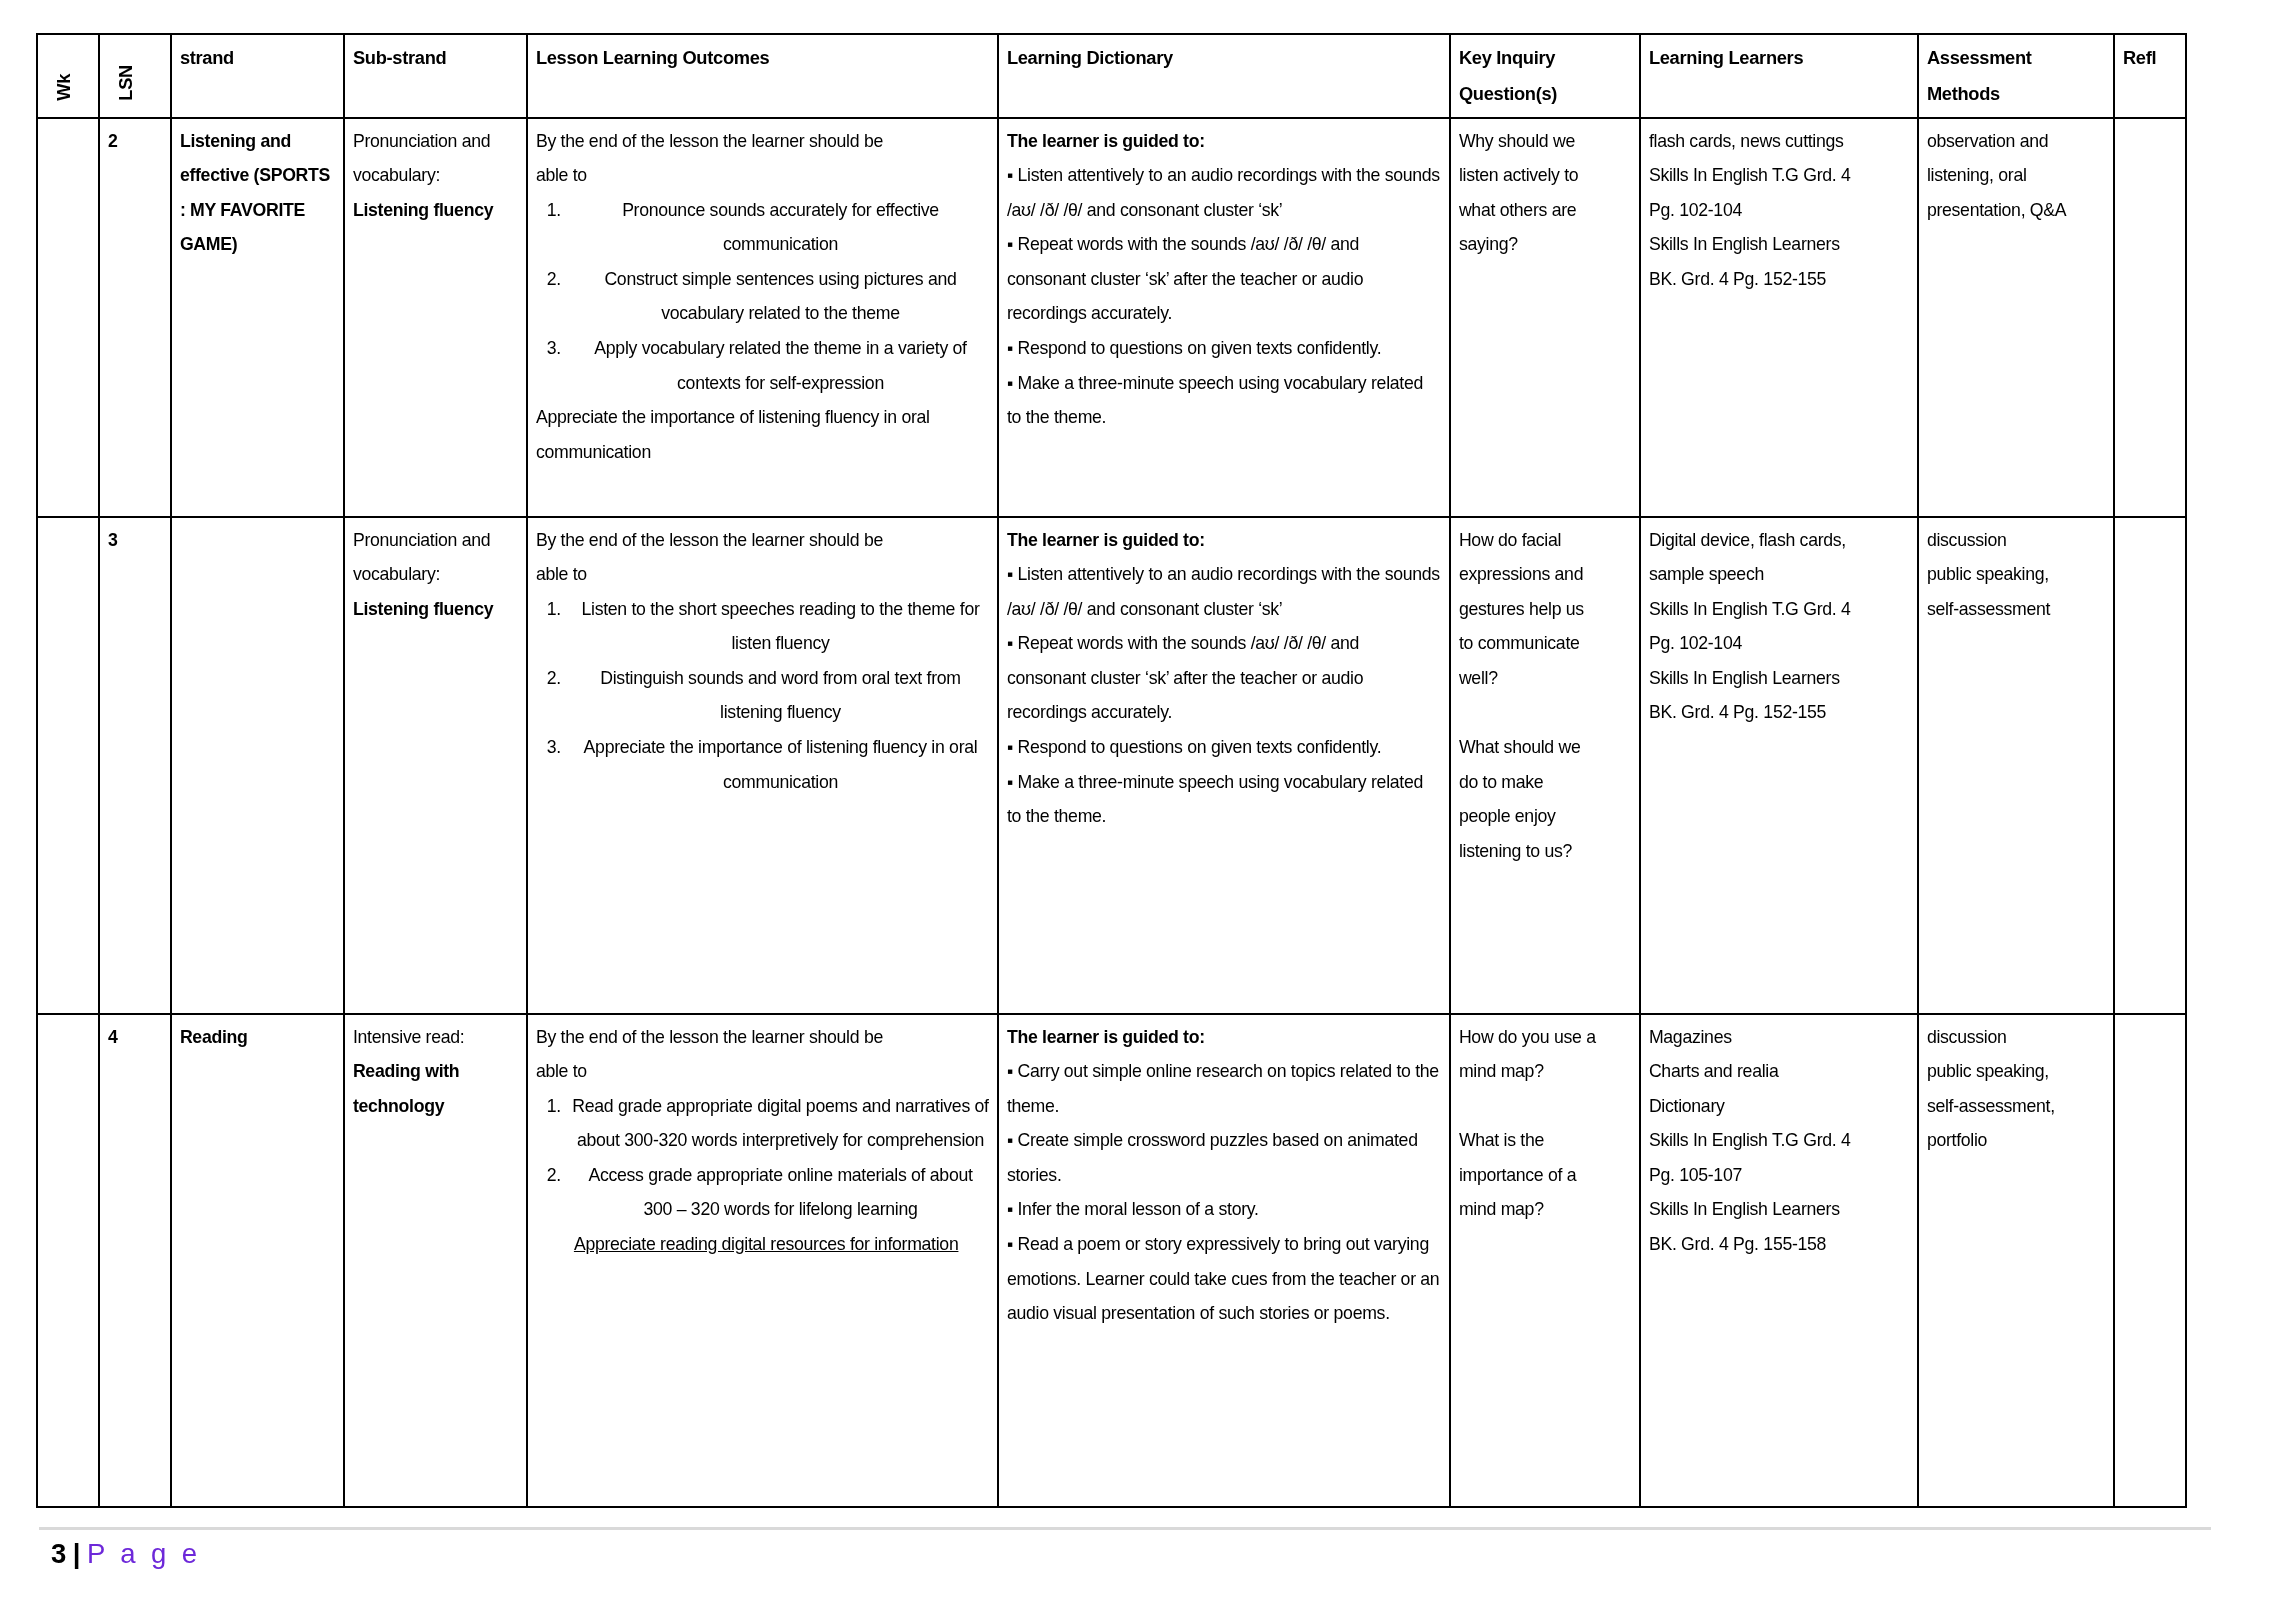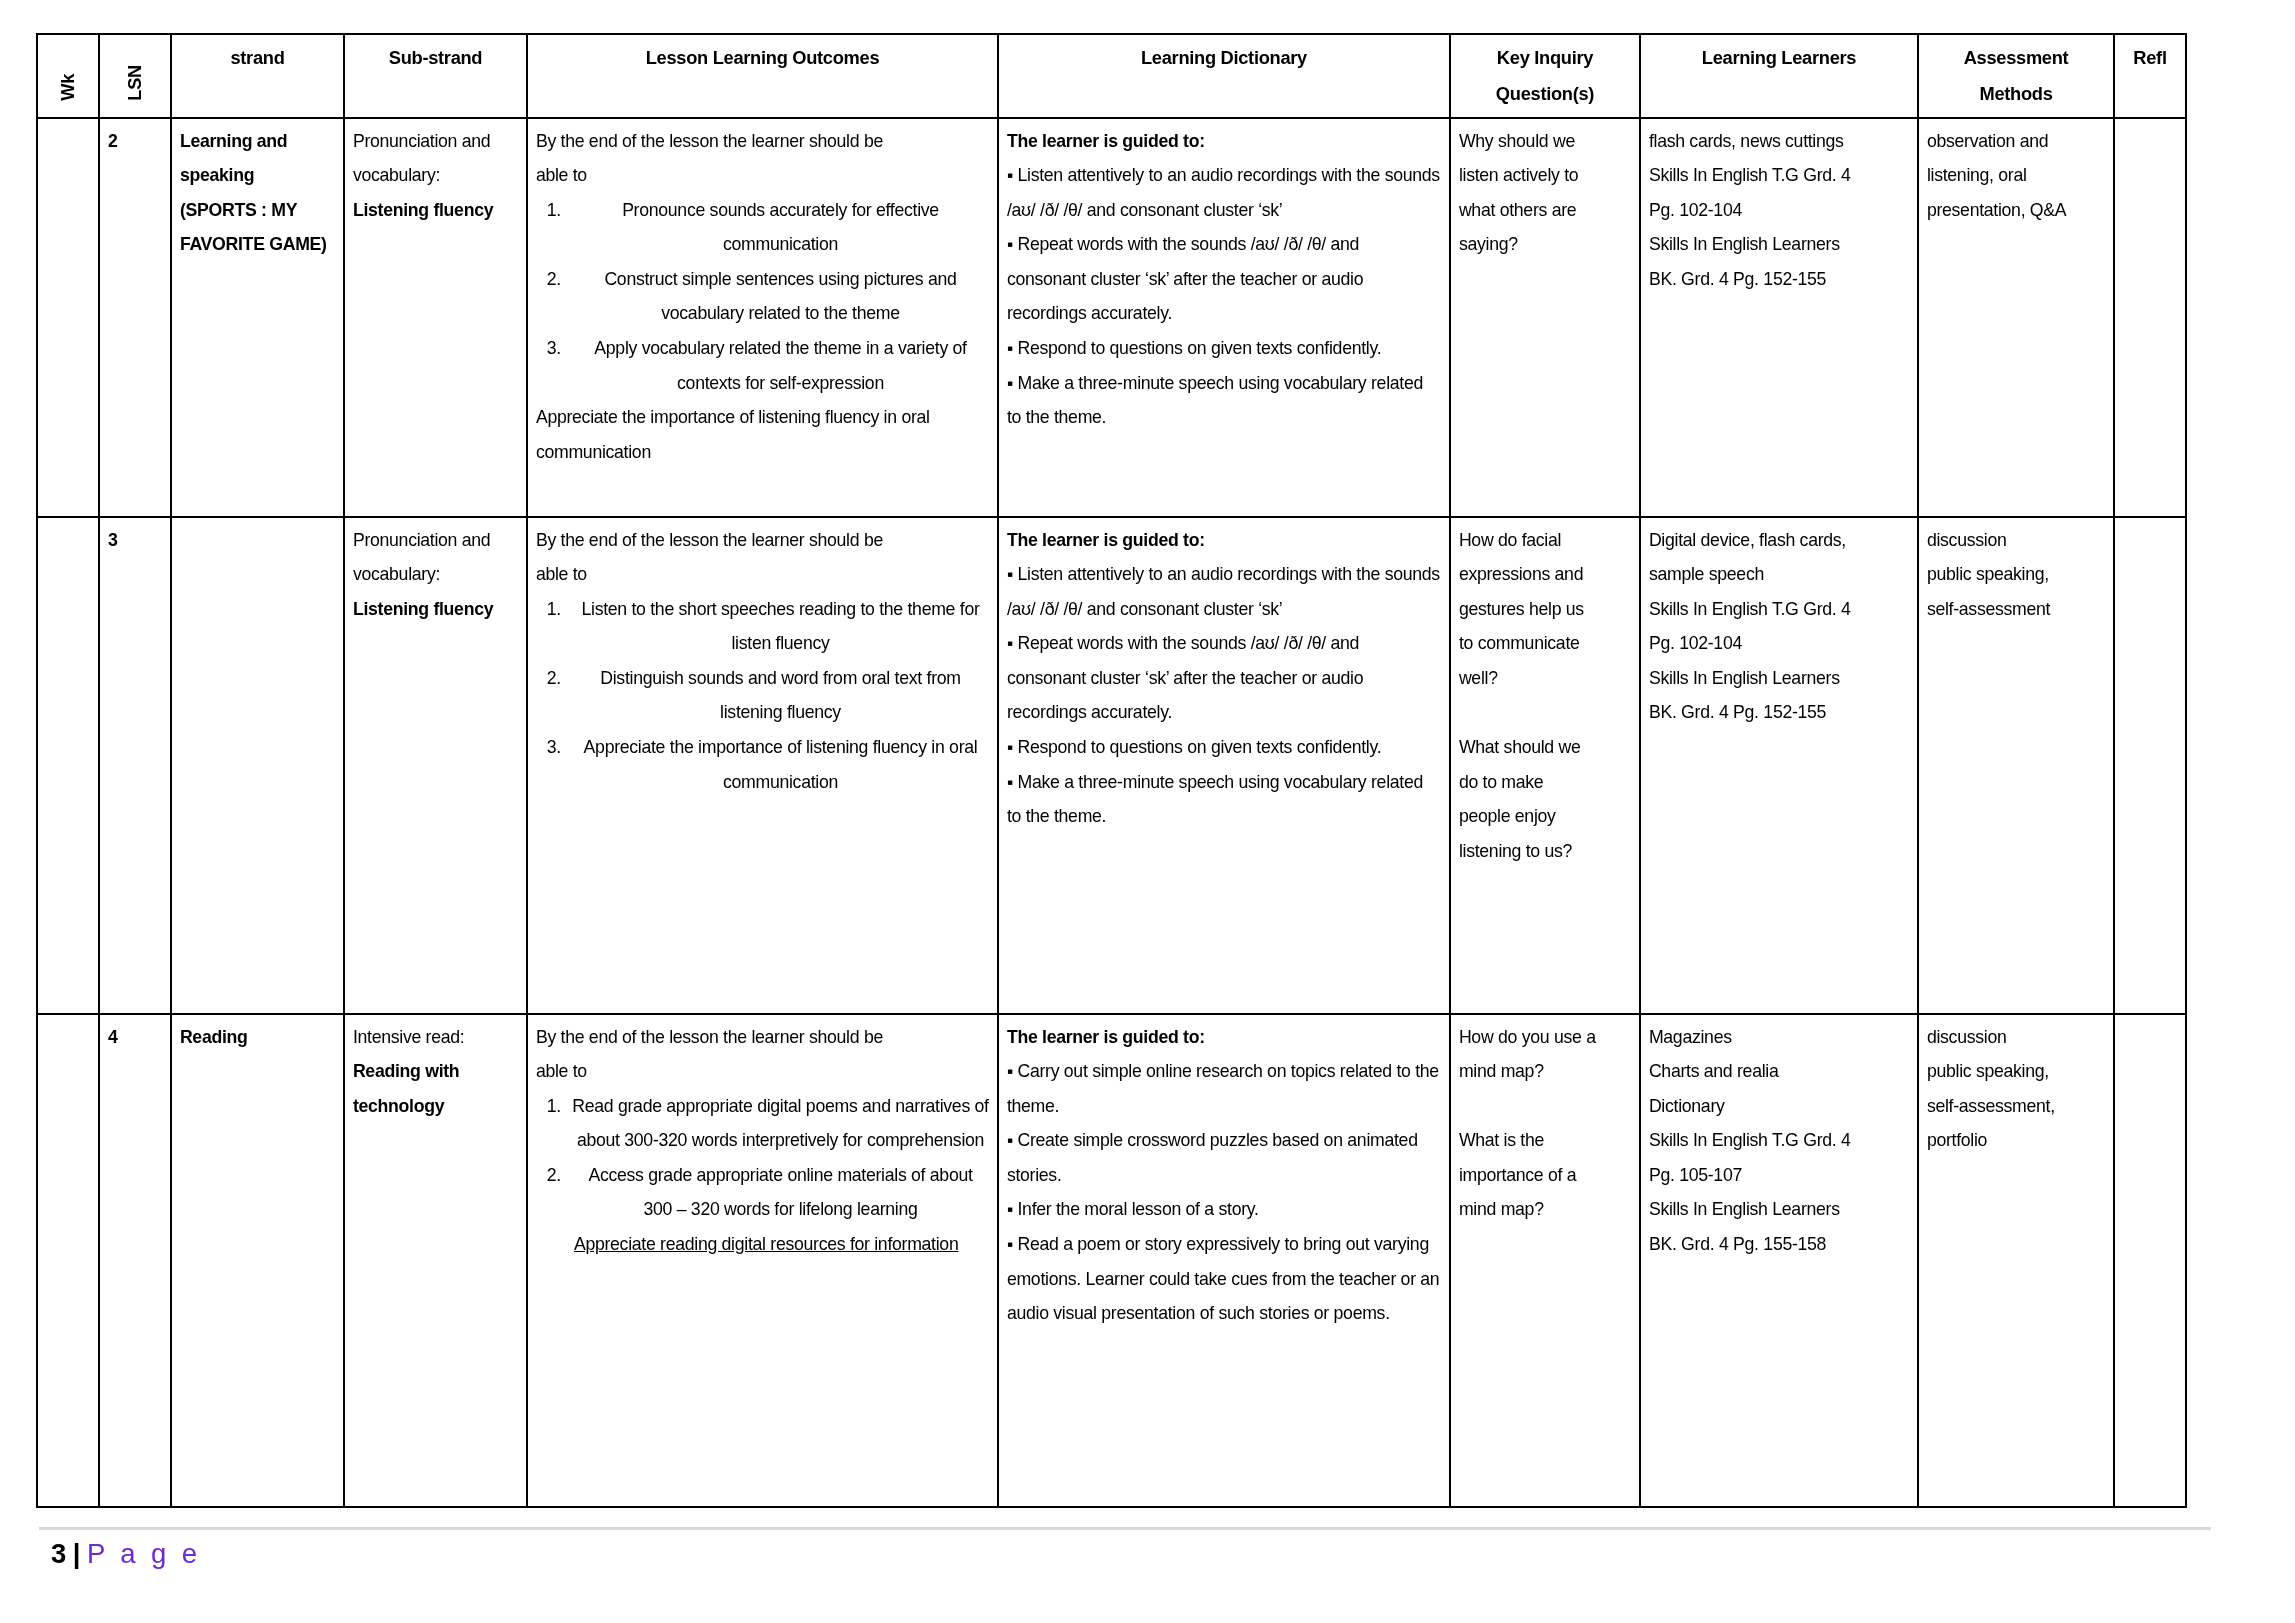--- a/index.html
+++ b/index.html
@@ -21,21 +21,21 @@
     padding:5.2px 7.9px;
     font-size:17.7px;
     line-height:1.95;
     letter-spacing:-0.3px;
     overflow:hidden;
     word-wrap:break-word;
   }
   .sow th {
     font-size:18.3px;
     font-weight:bold;
-    text-align:center;
+    text-align:left;
     vertical-align:top;
   }
   th.rot { vertical-align:bottom; padding-bottom:3.9px; }
   .vert {
     display:inline-block;
     writing-mode:vertical-rl;
     transform:rotate(180deg);
     white-space:nowrap;
   }
   .bold { font-weight:bold; }
@@ -104,21 +104,21 @@
       <th>Learning Dictionary</th>
       <th>Key Inquiry Question(s)</th>
       <th>Learning Learners</th>
       <th>Assessment Methods</th>
       <th>Refl</th>
     </tr>
 
     <tr class="row-a">
       <td></td>
       <td class="bold">2</td>
-      <td class="bold">Learning and speaking (SPORTS : MY FAVORITE GAME)</td>
+      <td class="bold">Listening and effective (SPORTS : MY FAVORITE GAME)</td>
       <td>
         <span>Pronunciation and vocabulary:</span>
         <span class="bold">Listening fluency</span>
       </td>
       <td>
         <div class="pre">By the end of the lesson the learner should be
 able to</div>
         <div class="num-list">
           <div class="num-item">
                 <span class="txt">Pronounce sounds accurately for effective communication</span>

